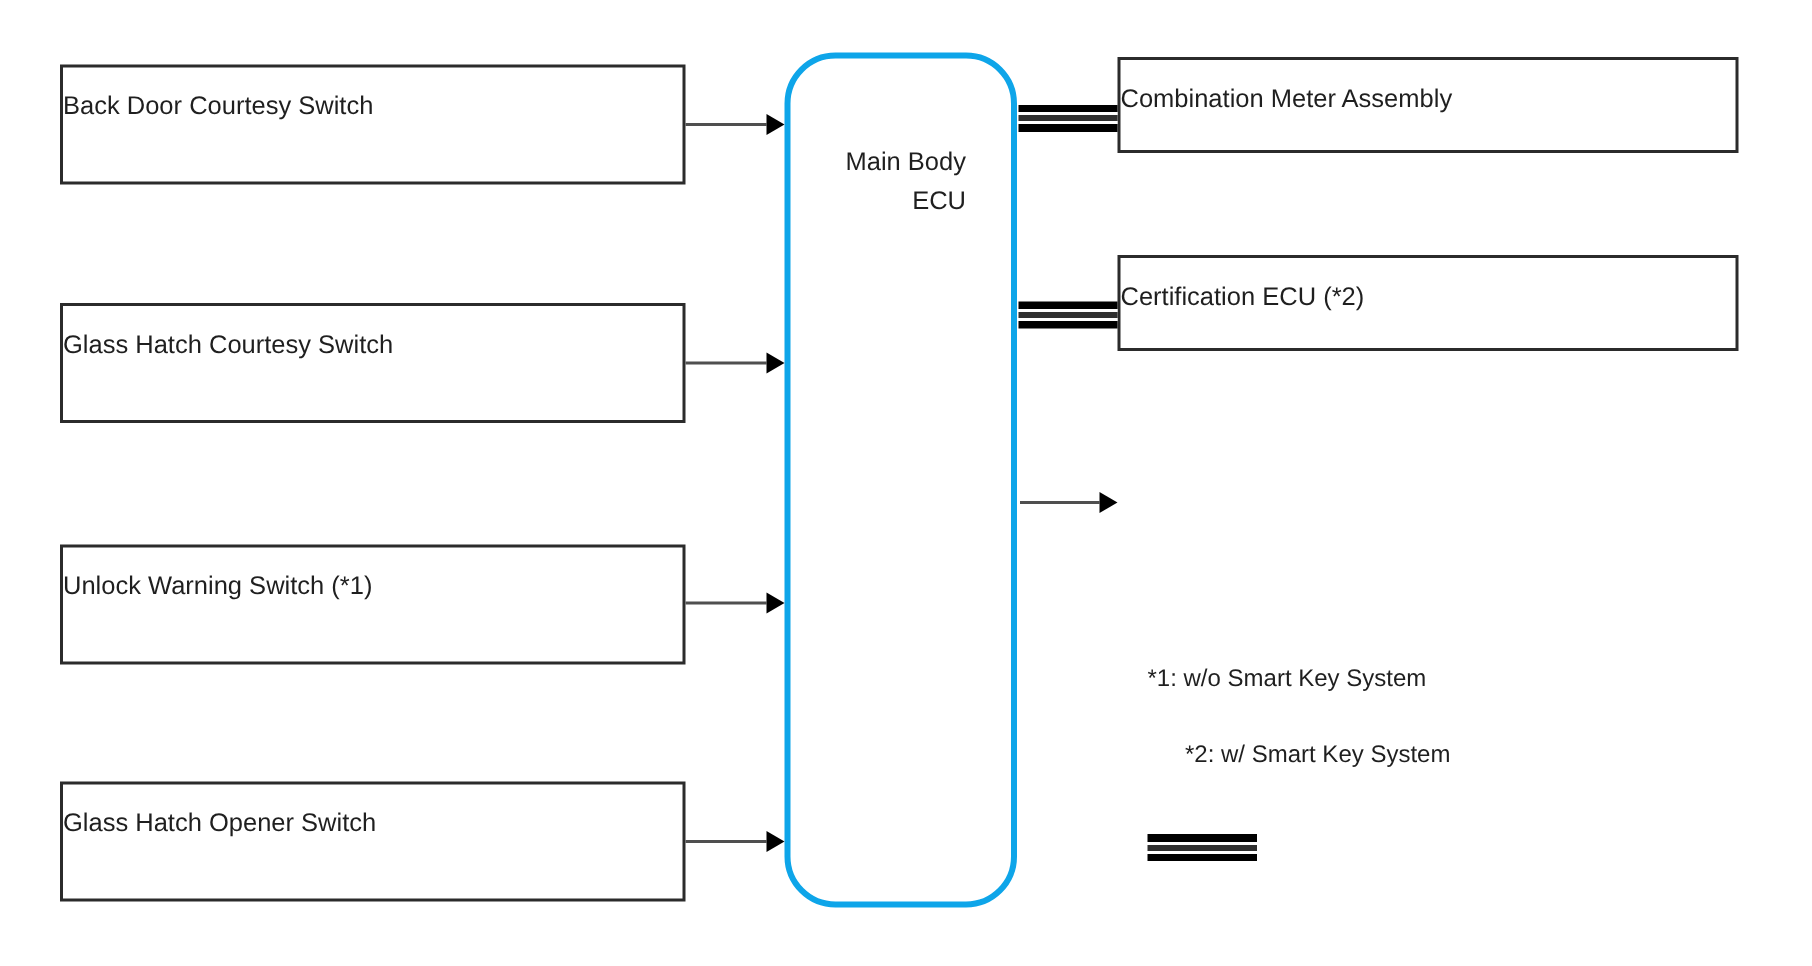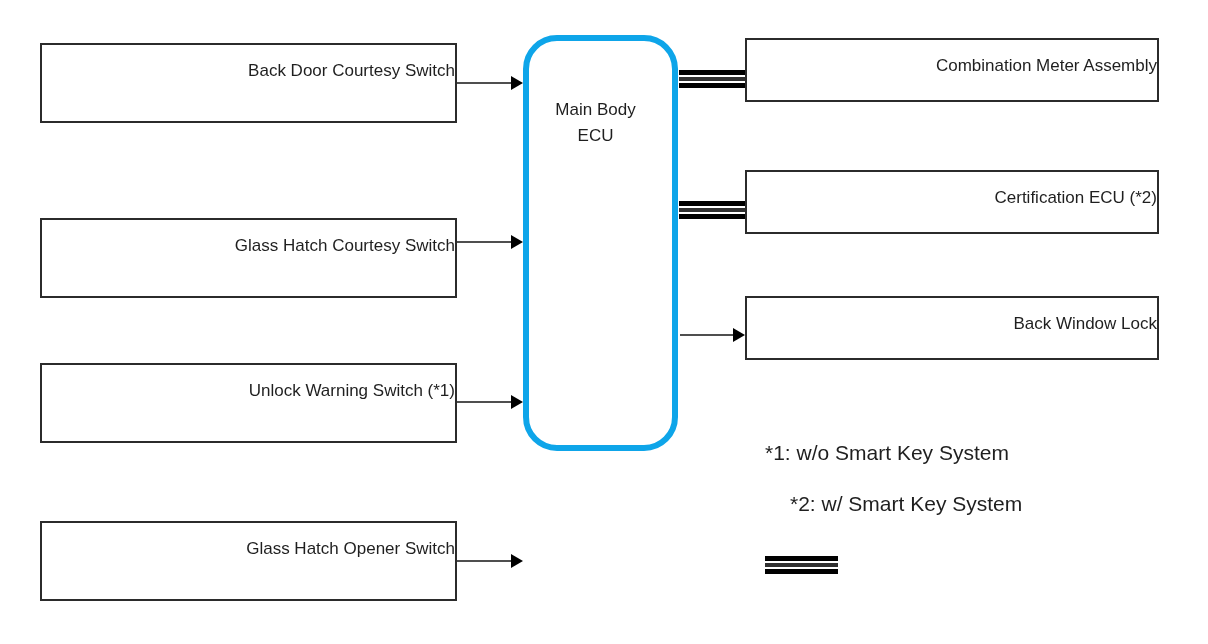--- a/index.html
+++ b/index.html
@@ -12,49 +12,49 @@
     color: #1f1f1f;
   }
   .canvas { position: absolute; inset: 0; }
 
   
   .node {
     position: absolute;
     box-sizing: border-box;
     border: 2px solid #2b2b2b;
     background: #ffffff;
-    text-align: right;
+    text-align: left;
     font-size: 17px;
     line-height: 21px;
     padding-top: 15px;
     color: #1f1f1f;
   }
   .left-node  { left: 40px;  width: 417px; height: 80px; }
   .right-node { left: 745px; width: 414px; height: 64px; }
   #lbox1 { top: 43px; }
-  #lbox2 { top: 202px; margin-top: 16px; }
+  #lbox2 { top: 202px; }
   #lbox3 { top: 363px; }
   #lbox4 { top: 521px; }
   #rbox1 { top: 38px; }
   #rbox2 { top: 170px; }
   #rbox3 { top: 296px; }
 
   
   .ecu {
     position: absolute;
     left: 523px; top: 35px;
-    width: 155px; height: 416px;
+    width: 155px; height: 570px;
     box-sizing: border-box;
-    border: 6px solid #0ea5e9;
+    border: 4px solid #0ea5e9;
     border-radius: 34px;
     background: #ffffff;
     font-size: 17px;
     line-height: 26px;
     padding: 56px 30px 0 20px;
-    text-align: center;
+    text-align: right;
   }
 
   
   .hline {
     position: absolute;
     height: 2px;
     background: #4f4f4f;
   }
   .ahead {
     position: absolute;
@@ -77,21 +77,21 @@
       #000000 13px, #000000 18px
     );
   }
   #can1 { left: 679px; top: 70px;  width: 66px; }
   #can2 { left: 679px; top: 201px; width: 66px; }
 
   
   .footnote {
     position: absolute;
     left: 765px;
-    font-size: 21px;
+    font-size: 16px;
     line-height: 20px;
     white-space: nowrap;
   }
   #note1 { top: 443px; }
   #note2 { top: 494px; margin-left: 25px; }
   .legend-symbol { left: 765px; top: 556px; width: 73px; }
   .legend-text {
     position: absolute;
     left: 845px; top: 556px;
     font-size: 17px;
@@ -120,23 +120,20 @@
   <div class="ecu">
     <span>Main Body ECU</span>
   </div>
 
   <div class="node right-node" id="rbox1">
     <span>Combination Meter Assembly</span>
   </div>
   <div class="node right-node" id="rbox2">
     <span>Certification ECU (*2)</span>
   </div>
-  <div class="node right-node" id="rbox3">
-    <span>Back Window Lock</span>
-  </div>
 
   <div class="hline" style="left:457px; top:82px;  width:54px;"></div>
   <div class="ahead" style="left:511px; top:76px;"></div>
 
   <div class="hline" style="left:457px; top:241px; width:54px;"></div>
   <div class="ahead" style="left:511px; top:235px;"></div>
 
   <div class="hline" style="left:457px; top:401px; width:54px;"></div>
   <div class="ahead" style="left:511px; top:395px;"></div>
 

